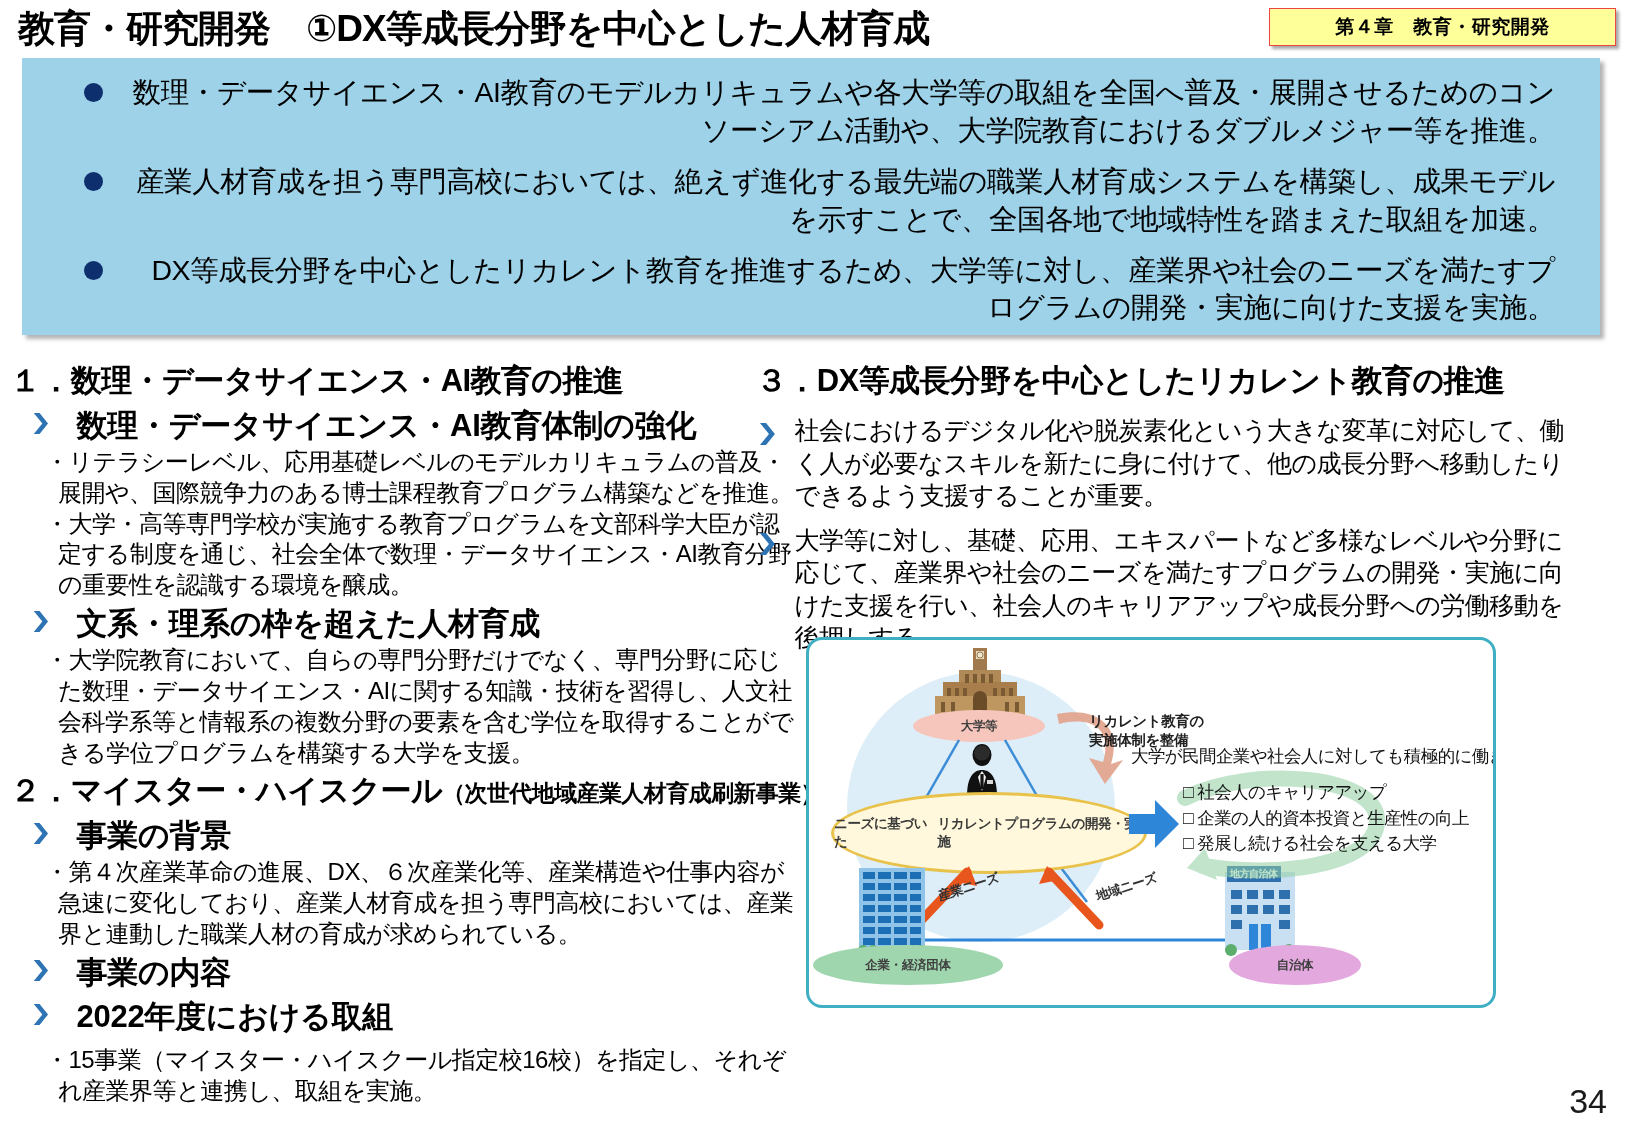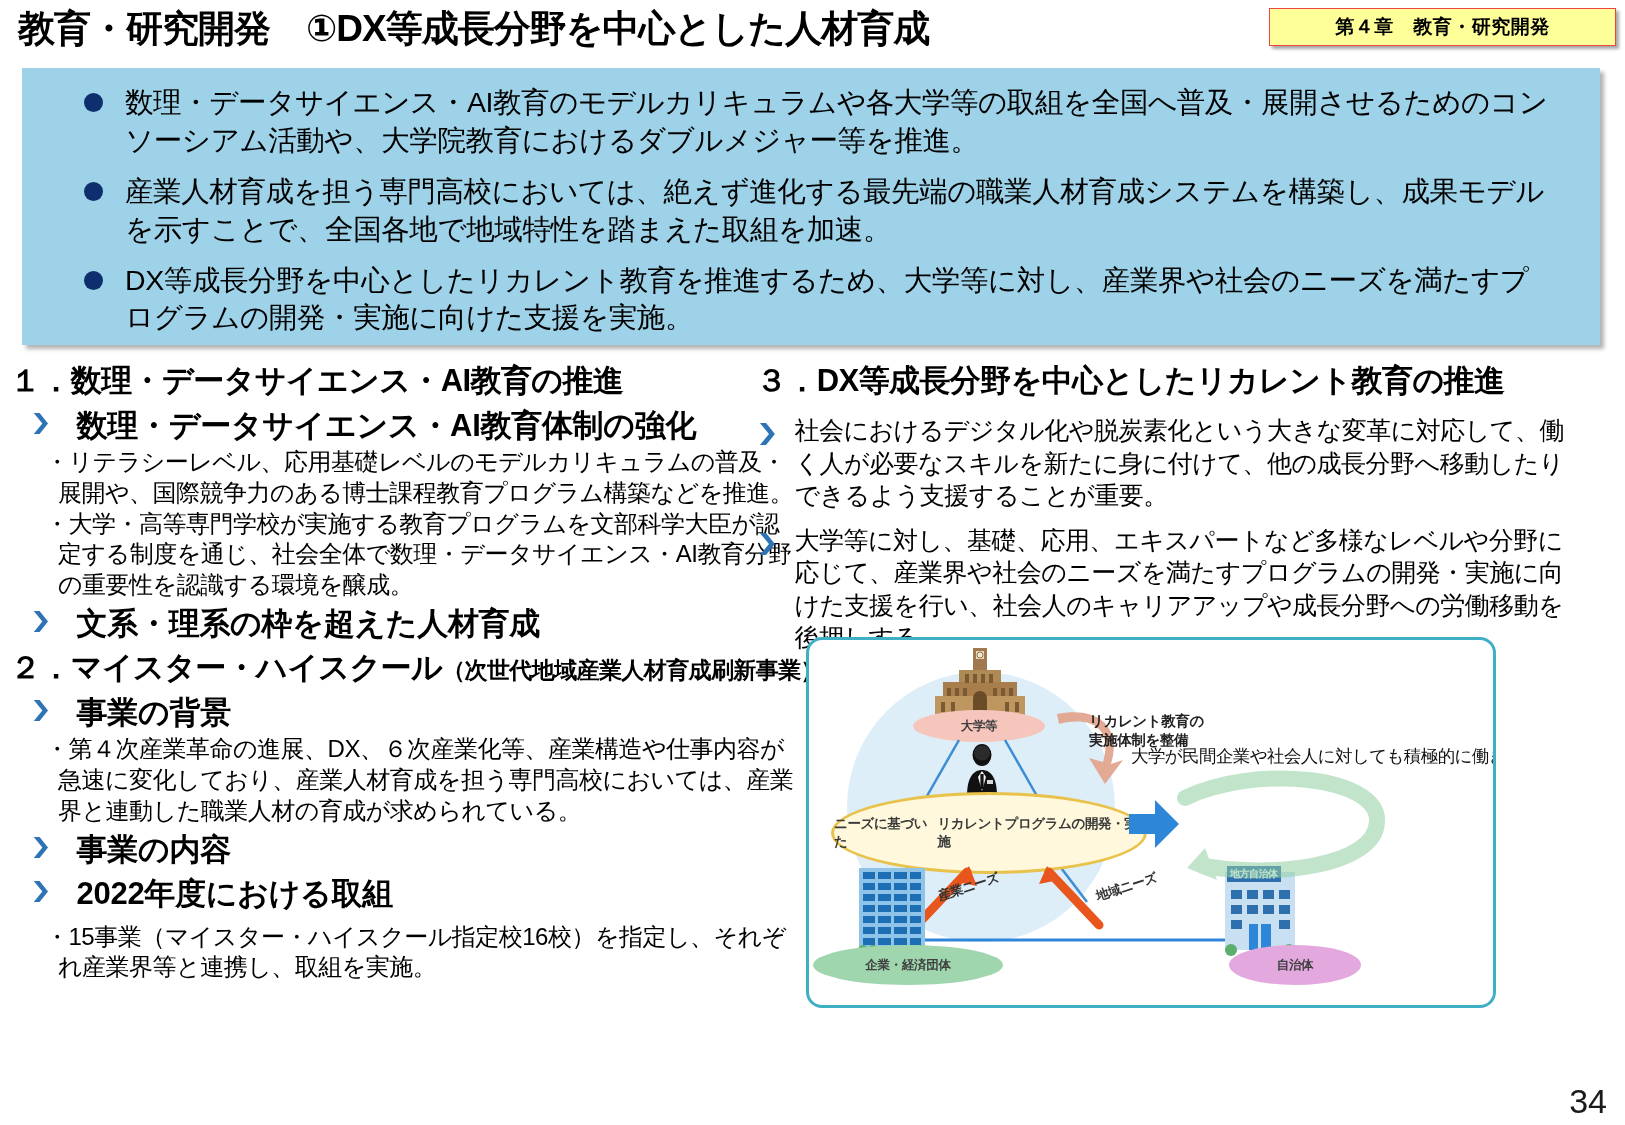--- a/index.html
+++ b/index.html
@@ -22,26 +22,27 @@
     position:absolute;left:1249px;top:8px;
     width:345px;height:36px;
     background:#FFFF99;
     border:1px solid #ef4444;
     box-shadow:3px 3px 3px rgba(0,0,0,.35);
     display:flex;align-items:center;justify-content:center;
     font-size:19px;font-weight:bold;letter-spacing:.5px;margin-left:20px;
   }
   
   .summary-box{
-    position:absolute;left:22px;top:68px;
+    position:absolute;left:22px;top:58px;
     width:1578px;height:277px;
     background:#9DD2E8;
     box-shadow:4px 4px 4px rgba(0,0,0,.30);
     box-sizing:border-box;
     padding:16px 26px 10px 22px;
+    text-align:right;
   }
   .summary-item{
     display:flex;align-items:flex-start;
     margin-bottom:13px;
   }
   .summary-bullet{
     flex:0 0 auto;
     width:19px;height:19px;border-radius:50%;
     background:#0E2F6E;
     margin:9px 22px 0 40px;
@@ -203,20 +204,21 @@
     <span class="arrow-ico">❯</span>
     <span class="arrow-label">数理・データサイエンス・AI教育体制の強化</span>
   </div>
   <div class="dot-para">・リテラシーレベル、応用基礎レベルのモデルカリキュラムの普及・展開や、国際競争力のある博士課程教育プログラム構築などを推進。</div>
   <div class="dot-para">・大学・高等専門学校が実施する教育プログラムを文部科学大臣が認定する制度を通じ、社会全体で数理・データサイエンス・AI教育分野の重要性を認識する環境を醸成。</div>
 
   <div class="arrow-row">
     <span class="arrow-ico">❯</span>
     <span class="arrow-label">文系・理系の枠を超えた人材育成</span>
   </div>
+  <div class="dot-para">・大学院教育において、自らの専門分野だけでなく、専門分野に応じた数理・データサイエンス・AIに関する知識・技術を習得し、人文社会科学系等と情報系の複数分野の要素を含む学位を取得することができる学位プログラムを構築する大学を支援。</div>
 
   <div class="sec-heading" style="margin-top:2px;">
     <span>２．マイスター・ハイスクール</span><span class="sub">（次世代地域産業人材育成刷新事業）</span>
   </div>
 
   <div class="arrow-row">
     <span class="arrow-ico">❯</span>
     <span class="arrow-label">事業の背景</span>
   </div>
   <div class="dot-para">・第４次産業革命の進展、DX、６次産業化等、産業構造や仕事内容が急速に変化しており、産業人材育成を担う専門高校においては、産業界と連動した職業人材の育成が求められている。</div>
@@ -371,15 +373,20 @@
   <svg class="dg-greenswoosh" width="250" height="120" viewBox="0 0 250 120">
     <path d="M20 28 C 90 -6, 215 6, 212 52 C 210 96, 110 108, 38 96" fill="none" stroke="#8FCFA2" stroke-width="16" stroke-linecap="round"></path>
     <polygon points="40,78 22,98 52,110" fill="#8FCFA2"></polygon>
   </svg>
 
   <svg class="dg-bluearrow" width="54" height="52" viewBox="0 0 54 52">
     <path d="M2 16 H28 V2 L52 26 L28 50 V36 H2 Z" fill="#2E86D8"></path>
   </svg>
 
   <div class="dg-right-head">大学が民間企業や社会人に対しても積極的に働きかけ</div>
+  <div class="dg-right-list">
+    <div>□ 社会人のキャリアアップ</div>
+    <div>□ 企業の人的資本投資と生産性の向上</div>
+    <div>□ 発展し続ける社会を支える大学</div>
+  </div>
 </div>
 
 <div class="page-num">34</div>
 
 </body></html>

